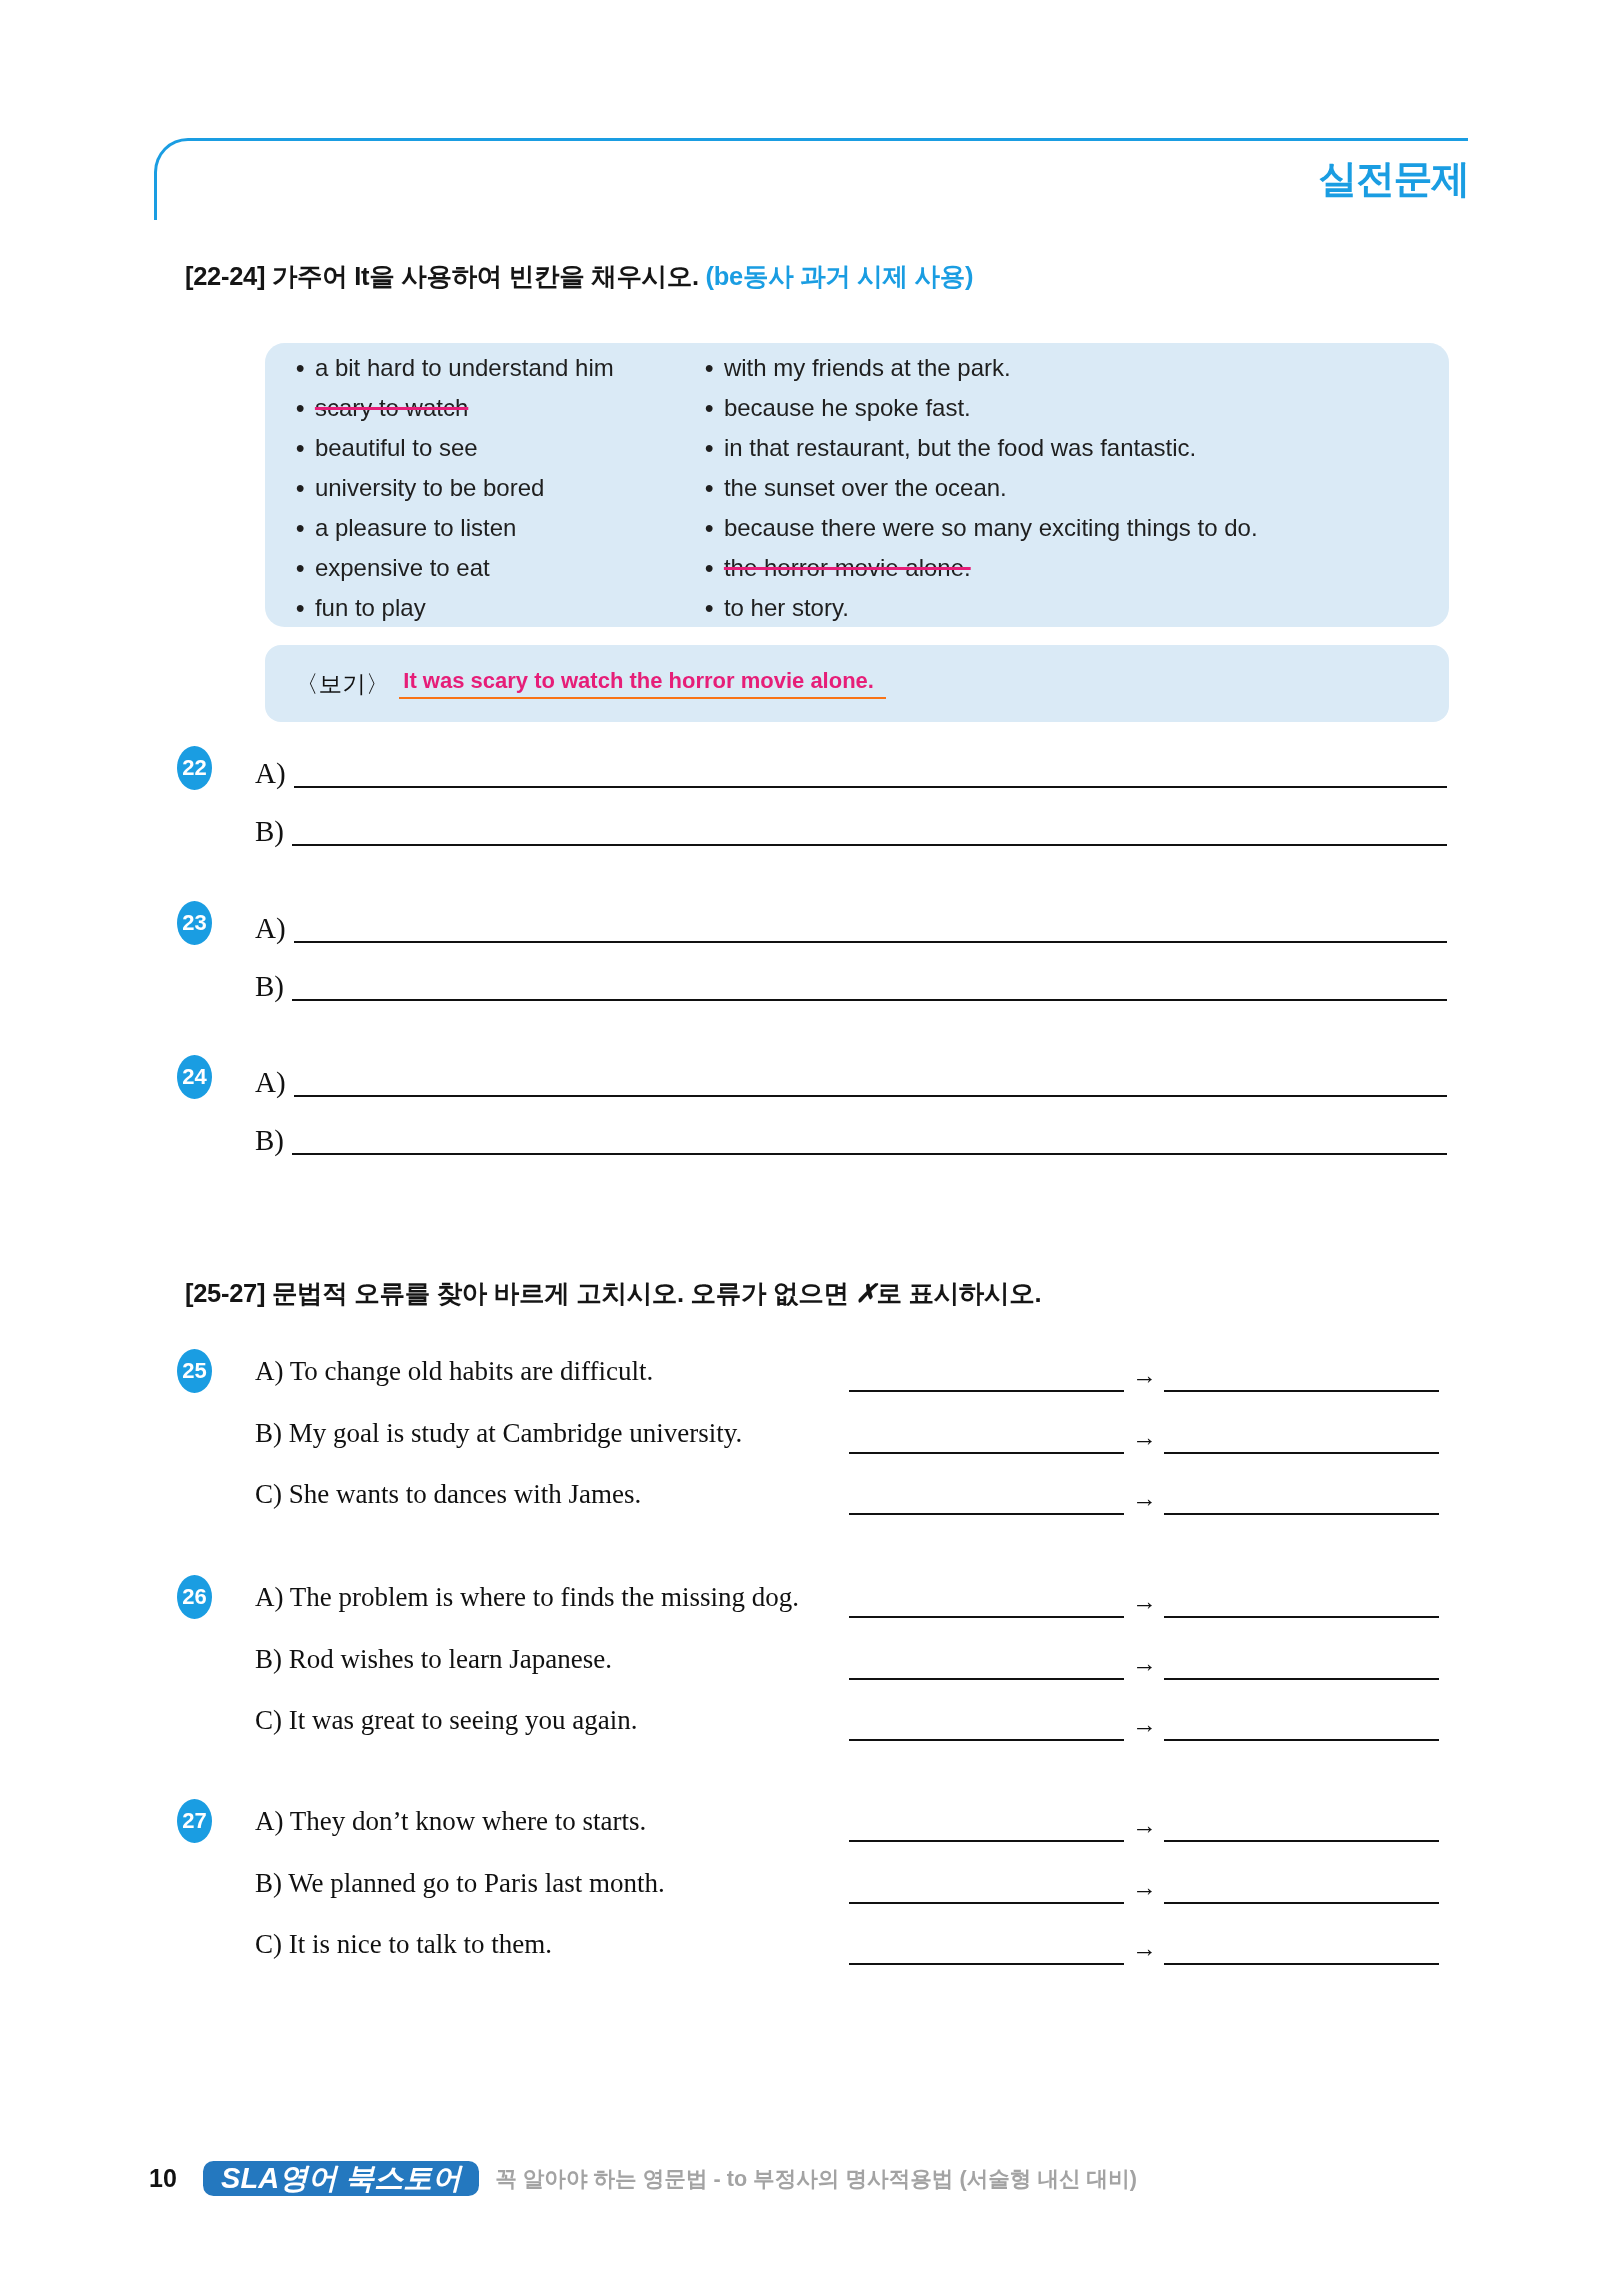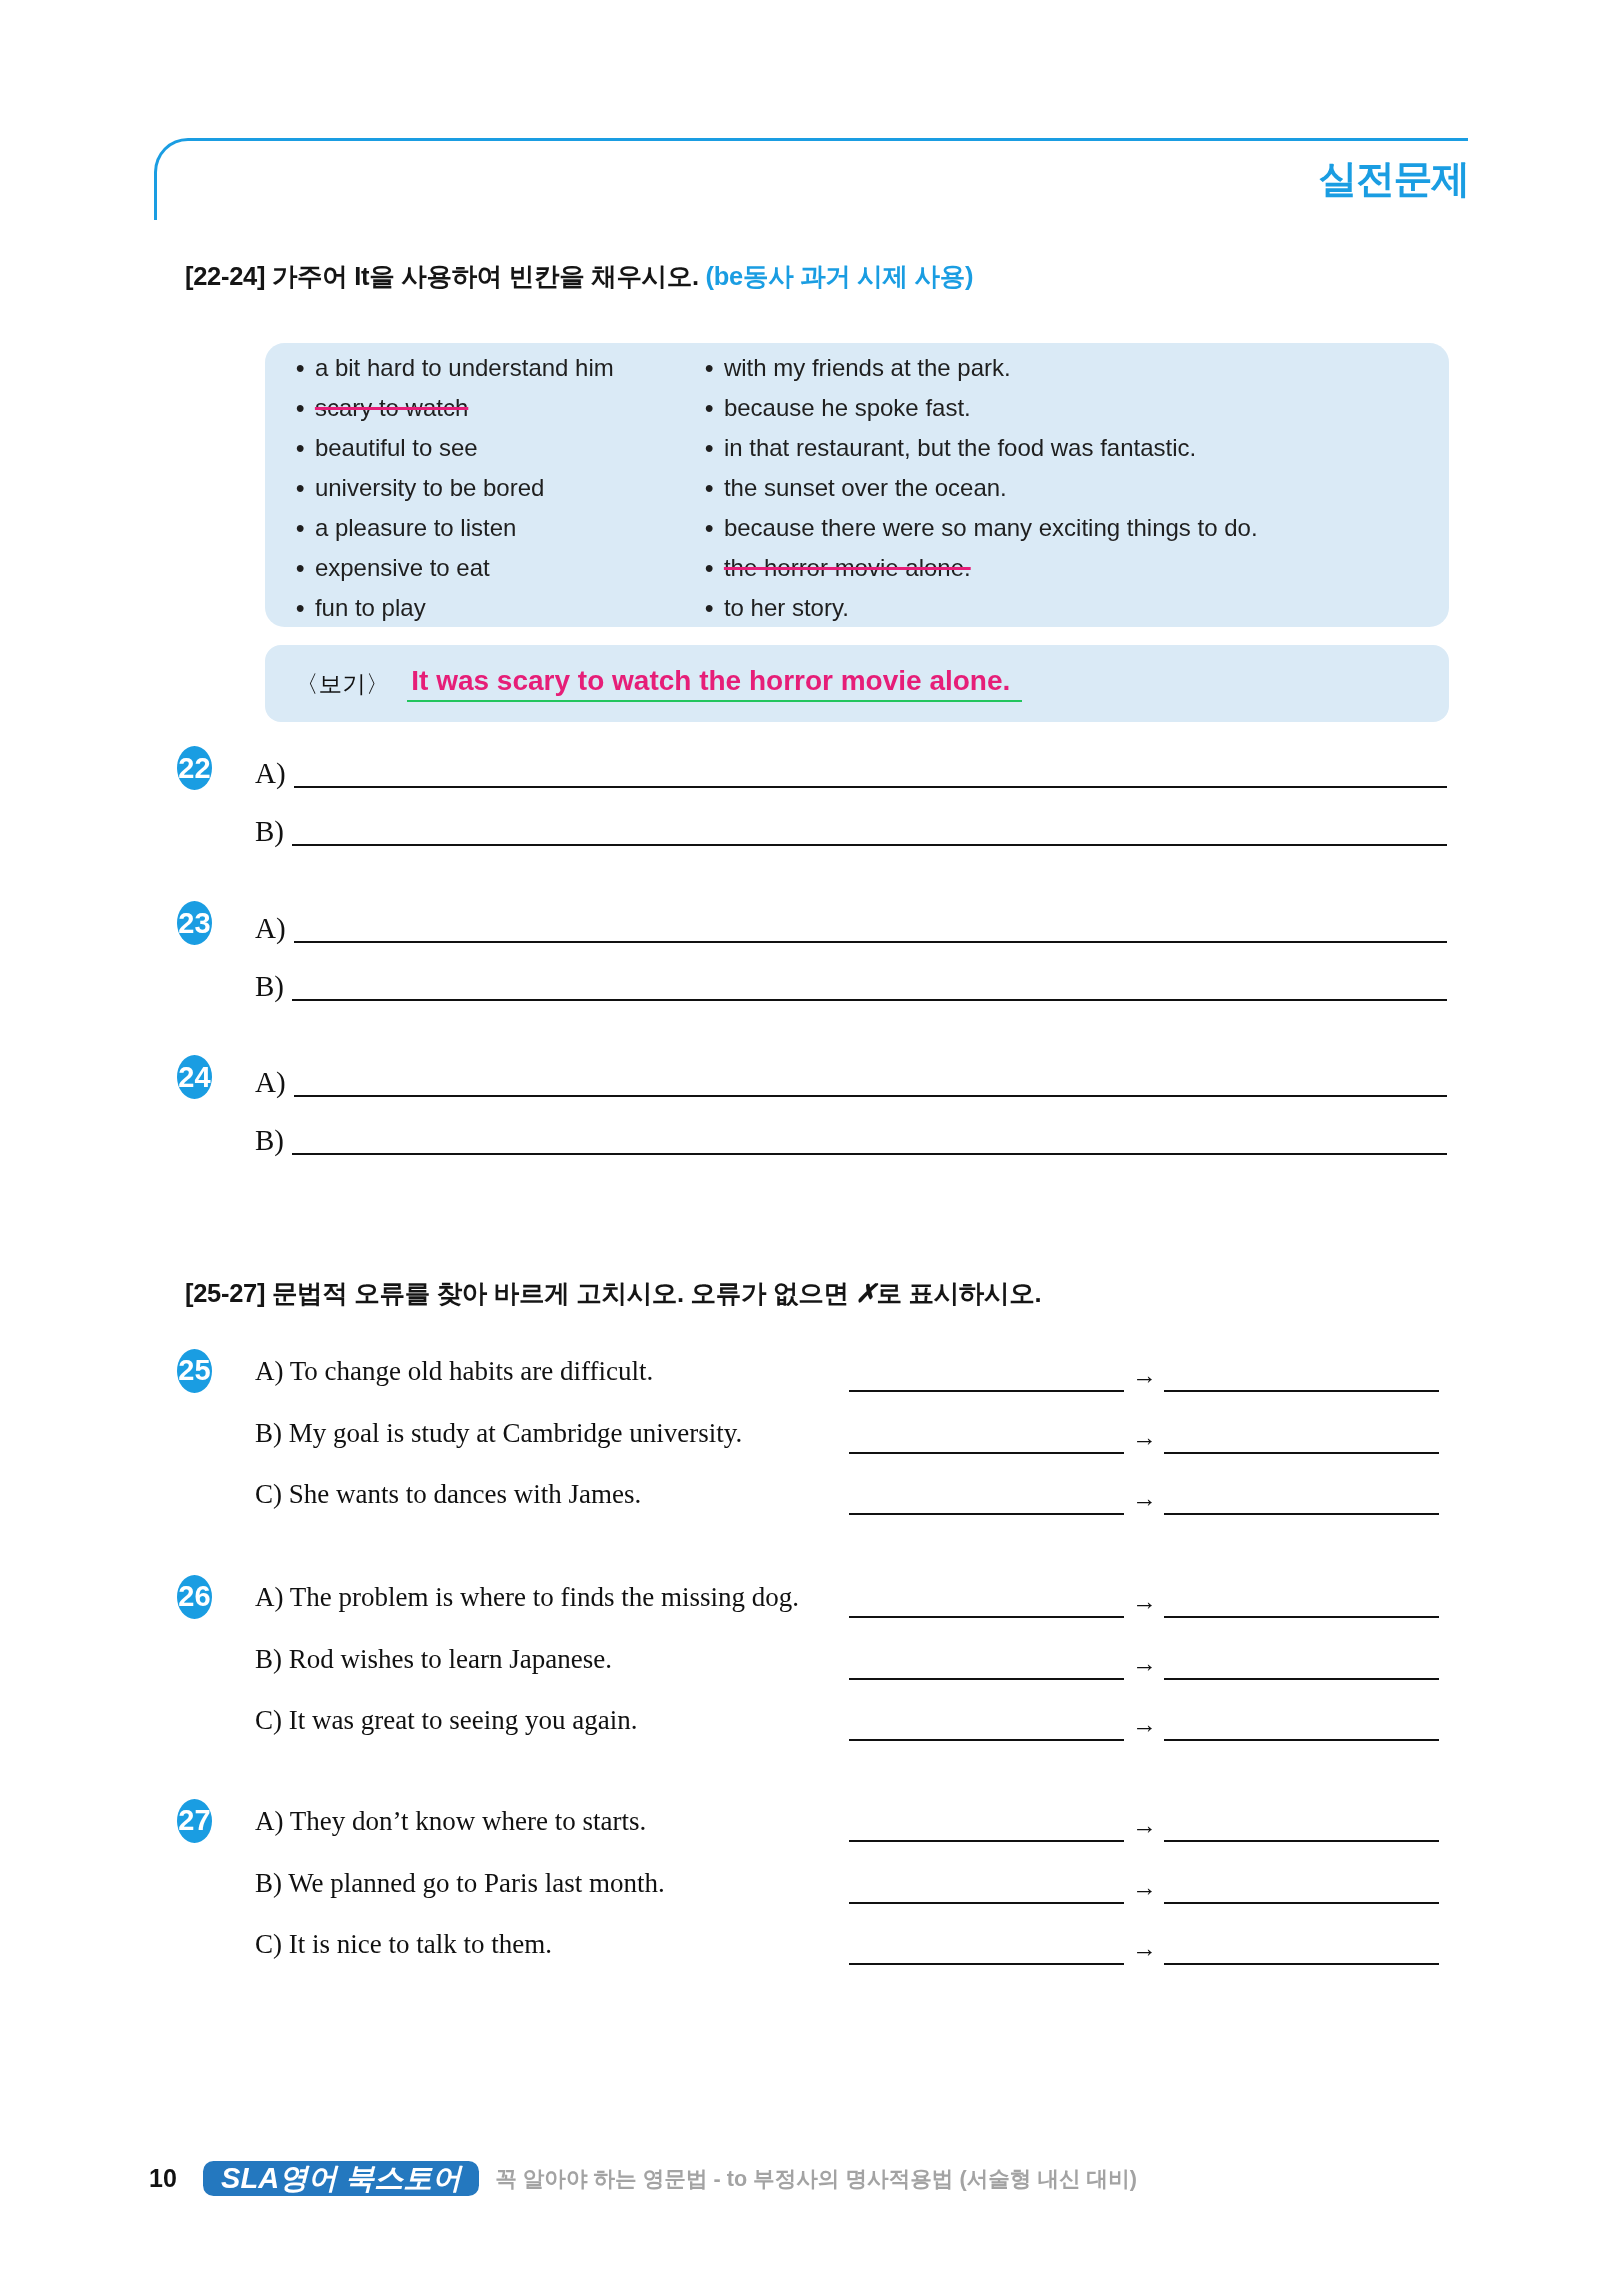--- a/index.html
+++ b/index.html
@@ -49,28 +49,28 @@
   }
 
   
   .example-box{
     position:absolute;left:265px;top:645px;width:1184px;height:77px;
     background:#daeaf6;border-radius:16px;display:flex;align-items:center;
     padding-left:30px;box-sizing:border-box;
   }
   .example-label{font-size:23.6px;color:#111;flex:0 0 auto;}
   .example-sentence{
-    margin-left:18px;font-size:28px;font-weight:700;color:#e61e78;
-    border-bottom:2px solid #22c55e;padding:0 11.8px 3.9px 3.9px;white-space:nowrap;
+    margin-left:10px;font-size:22px;font-weight:700;color:#e61e78;
+    border-bottom:2px solid #f97316;padding:0 11.8px 3.9px 3.9px;white-space:nowrap;
   }
 
   
   .q-badge{
     position:absolute;left:0;width:35px;height:44px;background:#1a9de2;
-    border-radius:50%;color:#fff;font-size:29px;font-weight:700;
+    border-radius:50%;color:#fff;font-size:22px;font-weight:700;
     display:flex;align-items:center;justify-content:center;
   }
 
   
   .fill-q{position:absolute;left:177px;width:1270px;height:111px;}
   .fill-q .q-badge{top:-2.6px;}
   .blank-row{position:absolute;left:78px;right:0;height:39px;display:flex;align-items:flex-end;}
   .blank-row.rowB{top:58px;}
   .blank-row .lbl{font-family:"Liberation Serif",serif;font-size:29px;color:#111;line-height:1;}
   .blank-row .line{flex:1;border-bottom:2px solid #111;margin-left:7.9px;height:0.7px;}

